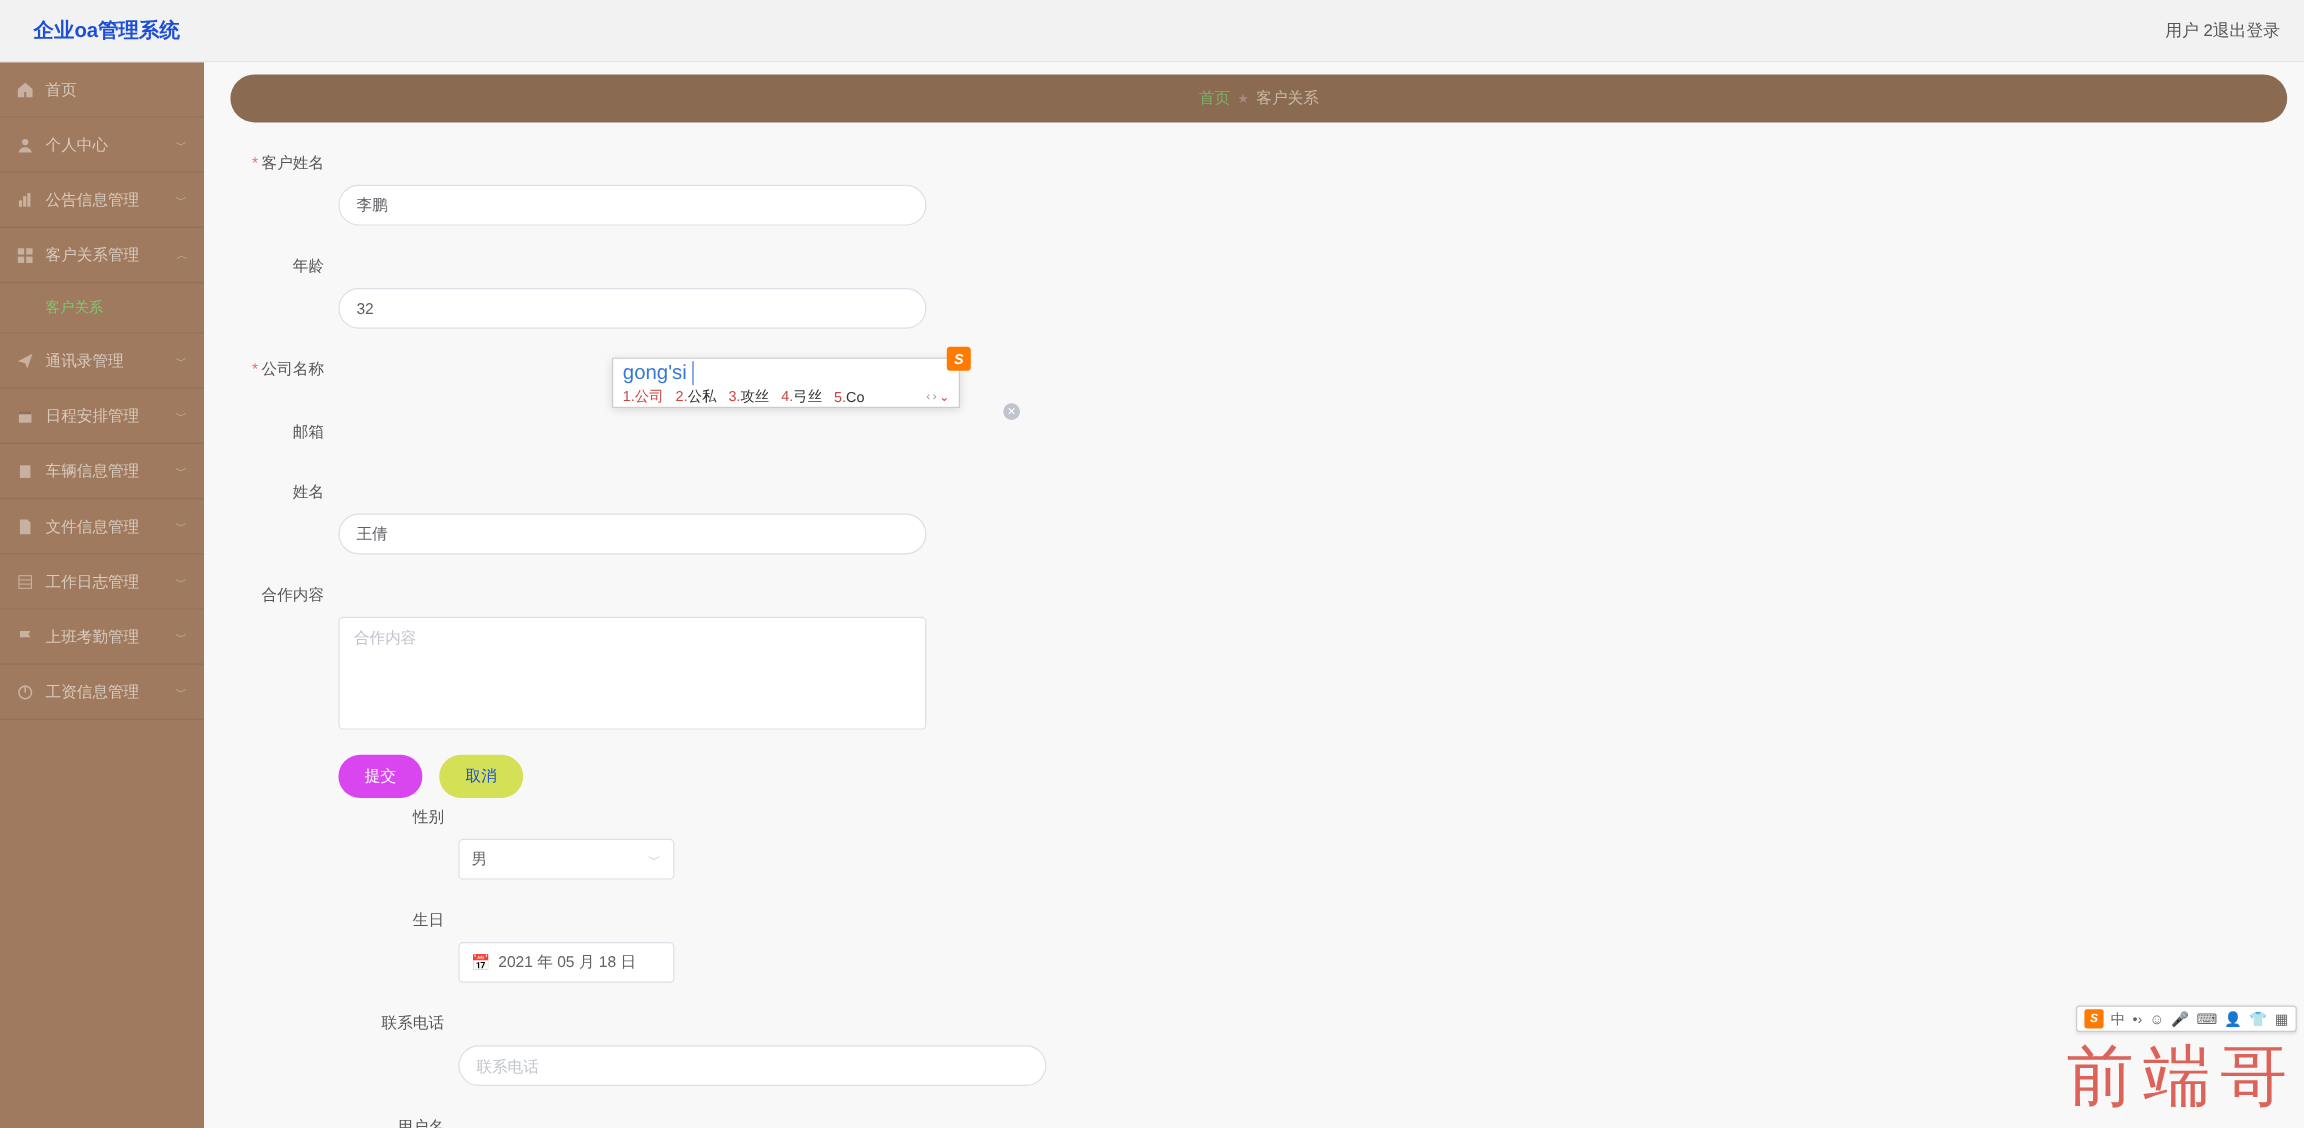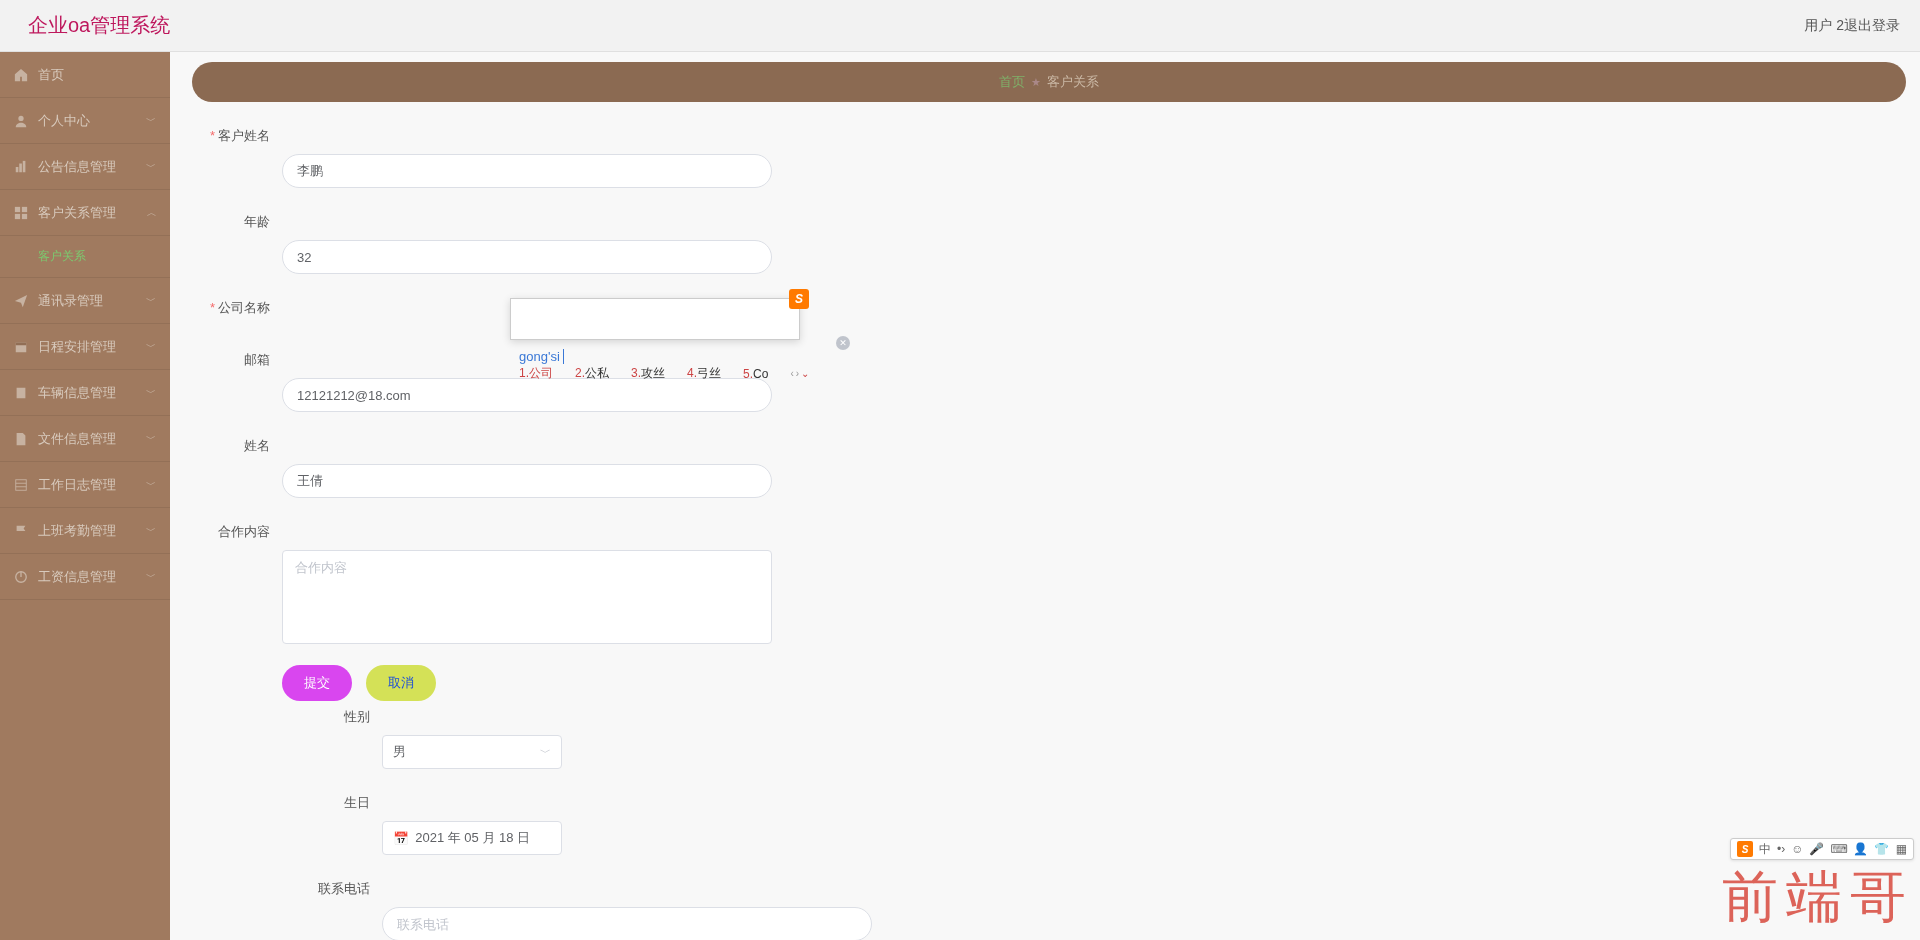--- a/index.html
+++ b/index.html
@@ -1,19 +1,19 @@
 <!DOCTYPE html>
 <html><head>
 <meta charset="utf-8">
 <style>
 * { margin: 0; padding: 0; box-sizing: border-box; }
 body { font-family: "Microsoft YaHei", Arial, sans-serif; font-size: 13px; color: #333; background: #f5f5f5; width: 1920px; height: 940px; overflow: hidden; position: relative; }
 
 .header { height: 52px; background: #f2f2f2; display: flex; align-items: center; padding: 0 20px 0 28px; border-bottom: 1px solid #e0e0e0; }
-.header-title { font-size: 20px; font-weight: normal; color: #be185d; }
+.header-title { font-size: 17px; font-weight: bold; color: #1d4ed8; }
 .header-right { margin-left: auto; display: flex; color: #555; font-size: 14px; }
 .header-right span { cursor: pointer; }
 
 .body-wrap { display: flex; height: calc(940px - 52px); }
 
 .sidebar { width: 170px; background: #a07a5f; color: #fff; overflow-y: auto; }
 .side-item { height: 46px; display: flex; align-items: center; padding: 0 14px; font-size: 13px; cursor: pointer; border-bottom: 1px solid rgba(0,0,0,0.08); color: #d8cabd; position: relative; }
 .side-item .ico { width: 14px; height: 14px; margin-right: 10px; opacity: 0.7; }
 .side-item .arrow { margin-left: auto; font-size: 10px; opacity: 0.7; }
 .side-item.expanded .arrow { transform: rotate(180deg); }
@@ -41,24 +41,24 @@
 .ta { width: 490px; height: 94px; border: 1px solid #dcdfe6; border-radius: 4px; padding: 8px 12px; font-size: 13px; color: #606266; outline: none; resize: none; background: #fff; font-family: inherit; }
 .clear-ico { position: absolute; right: 12px; top: 10px; width: 14px; height: 14px; border-radius: 50%; background: #c0c4cc; color: #fff; font-size: 9px; display: flex; align-items: center; justify-content: center; cursor: pointer; }
 
 .btn-row { display: flex; gap: 14px; margin-left: 90px; margin-top: 10px; }
 .btn { height: 36px; padding: 0 22px; border: none; border-radius: 18px; font-size: 13px; cursor: pointer; }
 .btn-primary { background: #d946ef; color: #fff; }
 .btn-cancel { background: #d4e157; color: #1d4ed8; }
 
 
 .ime-popup { position: absolute; left: 510px; top: 298px; width: 290px; height: 42px; background: #fff; border: 1px solid #ccc; box-shadow: 0 2px 8px rgba(0,0,0,0.15); font-size: 12px; z-index: 100; }
-.ime-top { padding: 2px 8px 1px 8px; color: #3a78d6; font-weight: 500; font-size: 13px; display: flex; align-items: center; margin-top: 48px; }
+.ime-top { padding: 2px 8px 1px 8px; color: #3a78d6; font-weight: 500; font-size: 17px; display: flex; align-items: center; }
 .ime-top .cursor { border-right: 1px solid #3a78d6; animation: blink 1s infinite; }
 .ime-logo { position: absolute; right: -10px; top: -10px; width: 20px; height: 20px; background: #ff7a00; border-radius: 3px; display: flex; align-items: center; justify-content: center; color: #fff; font-weight: bold; font-size: 12px; font-style: italic; }
-.ime-candidates { display: flex; gap: 22px; padding: 0 8px 3px 8px; align-items: center; }
+.ime-candidates { display: flex; gap: 10px; padding: 0 8px 3px 8px; align-items: center; }
 .ime-cand { white-space: nowrap; }
 .ime-cand .num { color: #cc4444; }
 .ime-cand.first { color: #cc4444; }
 .ime-nav { margin-left: auto; display: flex; gap: 2px; color: #999; font-size: 10px; }
 
 .watermark { position: absolute; right: 6px; bottom: 4px; font-size: 56px; color: #d84a3e; font-family: "KaiTi", "STKaiti", serif; letter-spacing: 8px; opacity: 0.85; }
 
 .ime-bar { position: absolute; right: 6px; bottom: 80px; height: 22px; background: #fff; border: 1px solid #ccc; border-radius: 3px; display: flex; align-items: center; gap: 6px; padding: 0 6px; font-size: 12px; box-shadow: 0 1px 3px rgba(0,0,0,0.1); }
 .ime-bar .slogo { width: 16px; height: 16px; background: #ff7a00; border-radius: 2px; color: #fff; display: flex; align-items: center; justify-content: center; font-size: 10px; font-weight: bold; font-style: italic; }
 .ime-bar span { color: #666; cursor: pointer; }
@@ -185,21 +185,20 @@
           <div class="form-ctrl"><input class="inp" value="32" style=""></div>
         </div>
         <div class="form-row">
           <div class="form-label"><span class="req">*</span><span>公司名称</span></div>
           <div class="form-ctrl">
             <span class="clear-ico">✕</span>
           </div>
         </div>
         <div class="form-row">
           <div class="form-label">邮箱</div>
-          <div class="form-ctrl"><input class="inp" value="12121212@18.com" style=""></div>
         </div>
         <div class="form-row">
           <div class="form-label">姓名</div>
           <div class="form-ctrl"><input class="inp" value="王倩" style=""></div>
         </div>
         <div class="form-row">
           <div class="form-label">合作内容</div>
           <div class="form-ctrl"><textarea class="ta" placeholder="合作内容" style=""></textarea></div>
         </div>
         <div class="btn-row">

